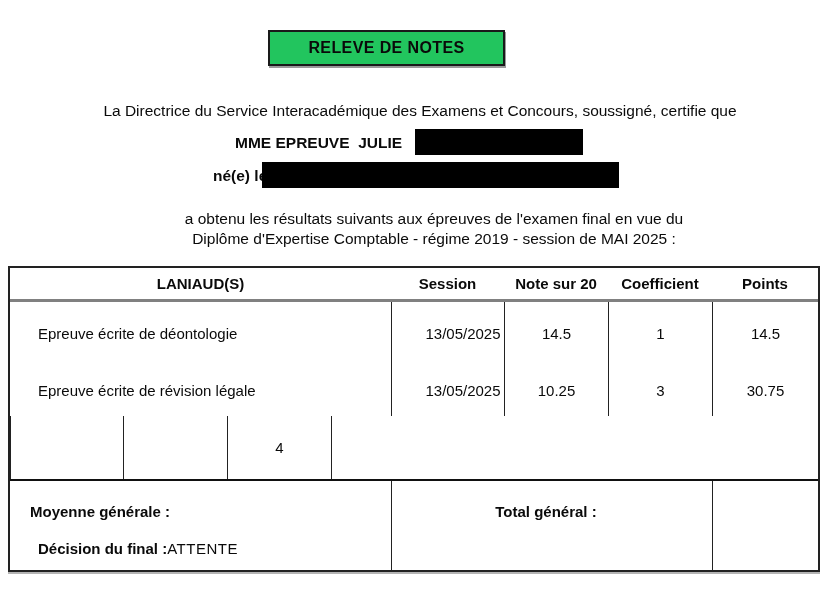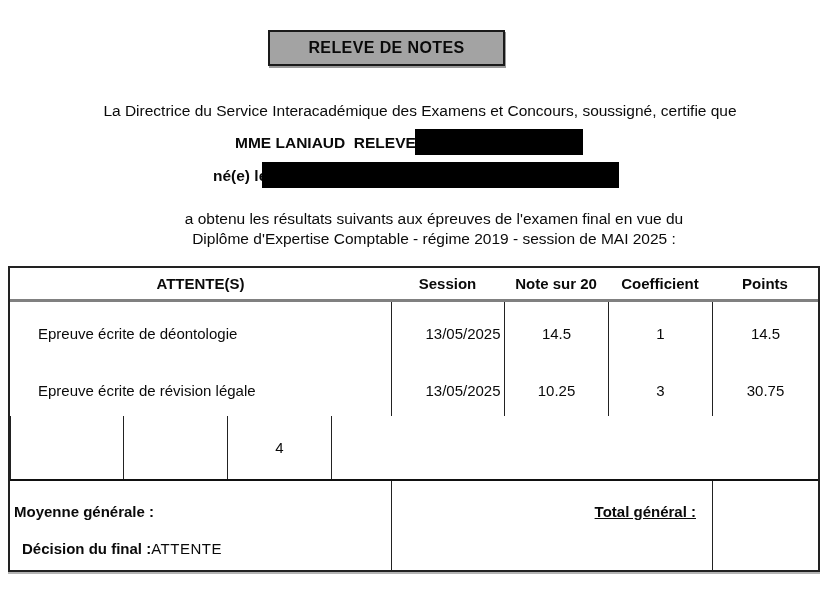--- a/index.html
+++ b/index.html
@@ -12,21 +12,21 @@
   }
 
   
   .title-box {
     position: absolute;
     left: 268px; top: 30px;
     width: 237px; height: 36px;
     border: 2px solid #1a1a1a;
     box-shadow: 1px 2px 0 #9a9a9a;
     display: flex; align-items: center; justify-content: center;
-    background: #a3a3a3;
+    background: #22c55e;
   }
   .title-box span {
     font-weight: bold; font-size: 16px; letter-spacing: 0.4px;
   }
 
   
   .certify-line {
     position: absolute;
     left: 0; top: 102px; width: 840px;
     text-align: center;
@@ -105,54 +105,54 @@
   .bc4 { width: 104px; border-left: 1.5px solid #222; }
   .bc5 { width: 106px; border-left: 1.5px solid #222; }
 
   .t-footer {
     display: flex;
     flex: 1;
     border-top: 2px solid #111;
     font-size: 15px;
   }
   .fc { height: 100%; }
-  .fc1 { width: 381px; padding: 22px 0 0 4px; }
-  .fc2 { width: 321px; border-left: 1.5px solid #222; padding: 22px 16px 0 4px; text-align: right; text-decoration: underline; }
+  .fc1 { width: 381px; padding: 22px 0 0 20px; }
+  .fc2 { width: 321px; border-left: 1.5px solid #222; padding: 22px 16px 0 4px; text-align: center; }
   .fc3 { width: 106px; border-left: 1.5px solid #222; }
   .avg-label { font-weight: bold; }
   .decision-line { margin-top: 20px; padding-left: 8px; }
   .decision-label { font-weight: bold; }
   .decision-value { font-weight: normal; letter-spacing: 0.5px; }
   .total-label { font-weight: bold; }
 </style>
 </head>
 <body>
 
 <div class="title-box">
   <span>RELEVE DE NOTES</span>
 </div>
 
 <div class="certify-line">La Directrice du Service Interacadémique des Examens et Concours, soussigné, certifie que</div>
 
-<span class="name-label">MME LANIAUD  RELEVE</span>
+<span class="name-label">MME EPREUVE  JULIE</span>
 <div class="redaction-name"></div>
 
 <span class="birth-label">né(e) le</span>
 <div class="redaction-birth"></div>
 <span class="redaction-artifact">ˆ</span>
 
 <div class="results-lines">
   <div>a obtenu les résultats suivants aux épreuves de l'examen final en vue du</div>
   <div>Diplôme d'Expertise Comptable - régime 2019 - session de MAI 2025 :</div>
 </div>
 
 <div class="grades-table">
 
   <div class="t-header">
-    <div class="hc hc1">ATTENTE(S)</div>
+    <div class="hc hc1">LANIAUD(S)</div>
     <div class="hc hc2">Session</div>
     <div class="hc hc3">Note sur 20</div>
     <div class="hc hc4">Coefficient</div>
     <div class="hc hc5">Points</div>
   </div>
 
   <div class="t-body">
     <div class="body-row">
       <div class="bc bc1">Epreuve écrite de déontologie</div>
       <div class="bc bc2">13/05/2025</div>

